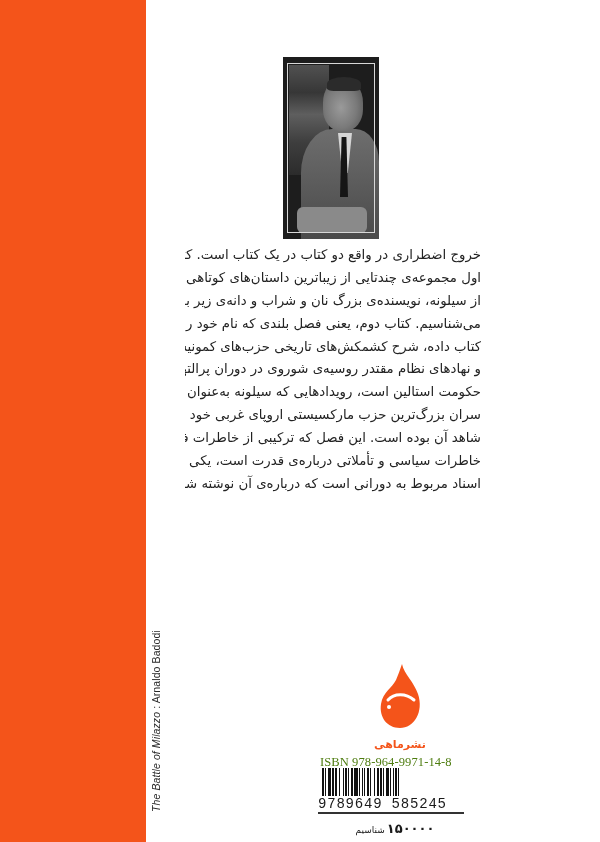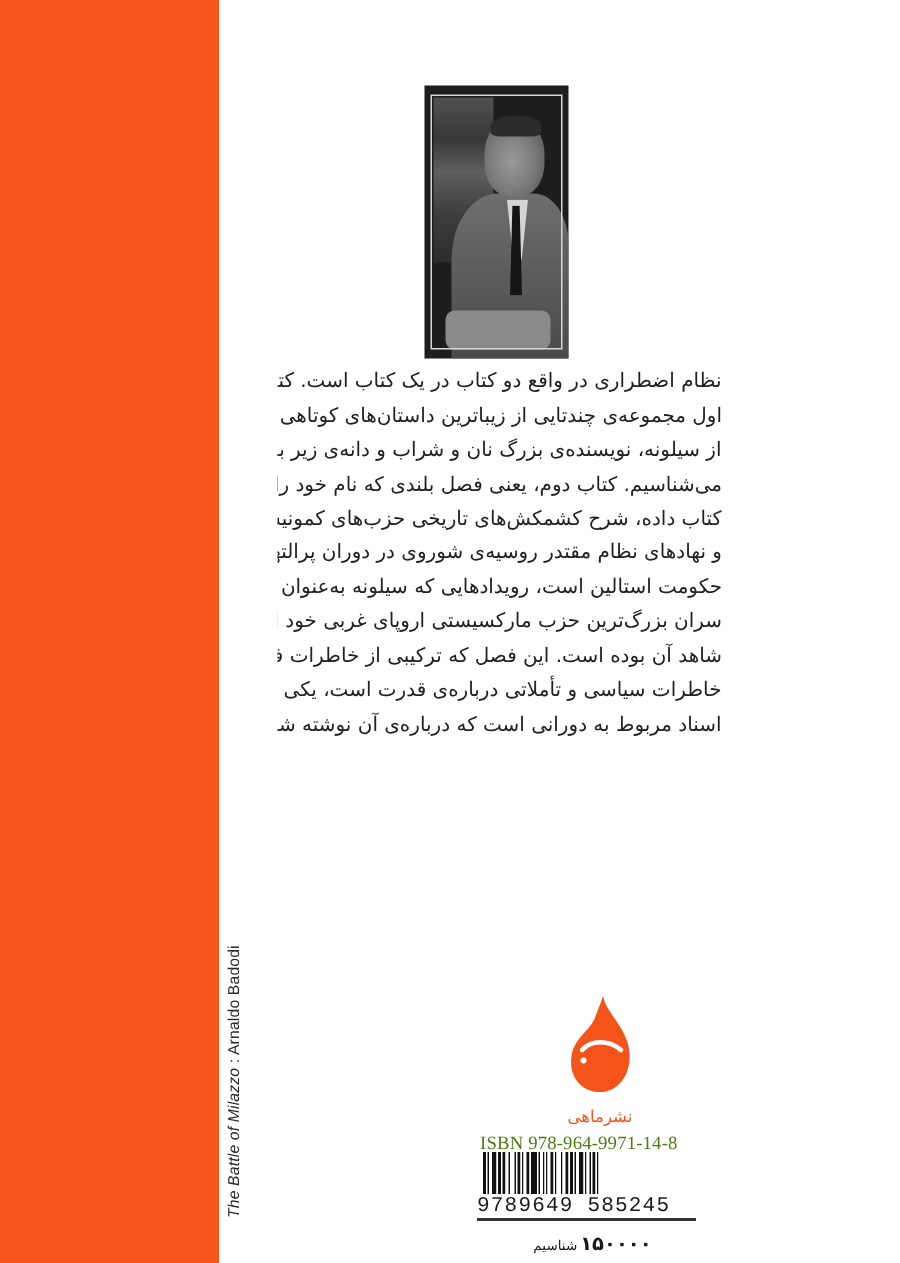--- a/index.html
+++ b/index.html
@@ -18,21 +18,21 @@
   .photo .shirt { position:absolute; left:55px; top:76px; width:14px; height:40px; background:#d5d5d5; clip-path:polygon(0 0,100% 0,70% 100%,30% 100%); }
   .photo .tie { position:absolute; left:57px; top:80px; width:8px; height:60px; background:#151515; clip-path:polygon(20% 0,80% 0,100% 100%,0 100%); }
   .photo .hands { position:absolute; left:14px; top:150px; width:70px; height:26px; background:#8a8a8a; border-radius:6px; }
 
   .blurb { position:absolute; left:185px; top:244px; width:296px; direction:rtl; text-align:justify; font-family:"DejaVu Sans", sans-serif; font-size:13.3px; line-height:22.9px; color:#222; }
   .blurb .line { display:block; text-align:justify; text-align-last:justify; white-space:nowrap; overflow:hidden; height:22.9px; }
   .blurb .line.last { text-align-last:right; }
   .blurb .title-word { font-family:"DejaVu Serif", serif; }
 
   .logo { position:absolute; left:378px; top:662px; width:46px; height:70px; }
-  .logo-text { position:absolute; left:370px; top:738px; width:60px; text-align:center; color:#F4541A; font-family:"DejaVu Sans", sans-serif; font-size:11px; font-weight:normal; }
+  .logo-text { position:absolute; left:370px; top:738px; width:60px; text-align:center; color:#F4541A; font-family:"DejaVu Sans", sans-serif; font-size:11px; font-weight:bold; }
 
   .isbn-label { position:absolute; left:320px; top:739px; width:150px; font-family:"Liberation Serif", serif; font-size:12.5px; color:#4d7c0f; letter-spacing:0.1px; white-space:nowrap;margin-top:16px; }
   .barcode { position:absolute; left:322px; top:768px; width:140px; height:32px; display:flex; align-items:stretch; }
   .barcode span { display:block; background:#111; height:100%; }
   .barcode-digits { position:absolute; left:318px; top:796px; width:150px; font-family:"Liberation Mono", monospace; font-size:14px; letter-spacing:0.8px; color:#1a1a1a; background:#fff; white-space:nowrap; }
   .rule { position:absolute; left:318px; top:812px; width:146px; height:1.5px; background:#333; }
   .price { position:absolute; left:340px; top:818px; width:110px; text-align:center; direction:rtl; font-family:"DejaVu Sans", sans-serif; color:#1a1a1a; white-space:nowrap; }
   .price .amount { font-size:13px; font-weight:bold; letter-spacing:1px; }
   .price .currency { font-size:9px; margin-right:2px; }
 </style>
@@ -48,21 +48,21 @@
   <div class="body"></div>
   <div class="shirt"></div>
   <div class="tie"></div>
   <div class="head"></div>
   <div class="hair"></div>
   <div class="hands"></div>
   <div class="frame"></div>
 </div>
 
 <div class="blurb">
-  <span class="line"><span class="title-word">نظام اضطراری</span> <span>در واقع دو کتاب در یک کتاب است. کتاب</span></span>
+  <span class="line"><span class="title-word">خروج اضطراری</span> <span>در واقع دو کتاب در یک کتاب است. کتاب</span></span>
   <span class="line">اول مجموعه‌ی چندتایی از زیباترین داستان‌های کوتاهی است که</span>
   <span class="line">از سیلونه، نویسنده‌ی بزرگ نان و شراب و دانه‌ی زیر برف</span>
   <span class="line">می‌شناسیم. کتاب دوم، یعنی فصل بلندی که نام خود را به کل</span>
   <span class="line">کتاب داده، شرح کشمکش‌های تاریخی حزب‌های کمونیست</span>
   <span class="line">و نهادهای نظام مقتدر روسیه‌ی شوروی در دوران پرالتهاب</span>
   <span class="line">حکومت استالین است، رویدادهایی که سیلونه به‌عنوان یکی از</span>
   <span class="line">سران بزرگ‌ترین حزب مارکسیستی اروپای غربی خود از نزدیک</span>
   <span class="line">شاهد آن بوده است. این فصل که ترکیبی از خاطرات فردی،</span>
   <span class="line">خاطرات سیاسی و تأملاتی درباره‌ی قدرت است، یکی از مهم‌ترین</span>
   <span class="line last">اسناد مربوط به دورانی است که درباره‌ی آن نوشته شده است.</span>

